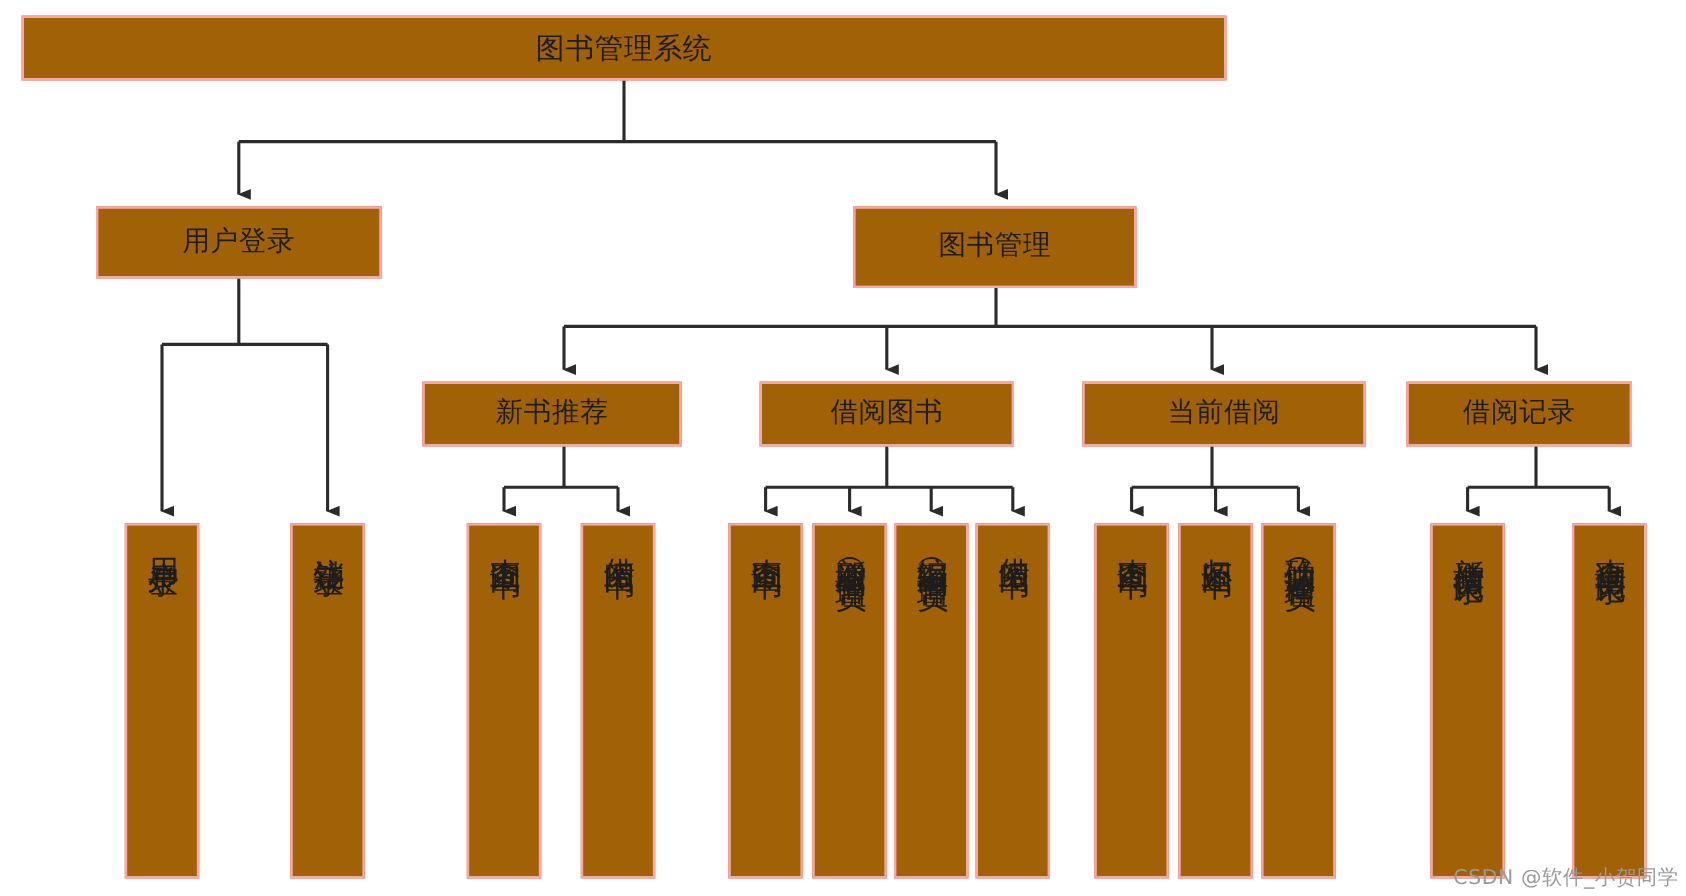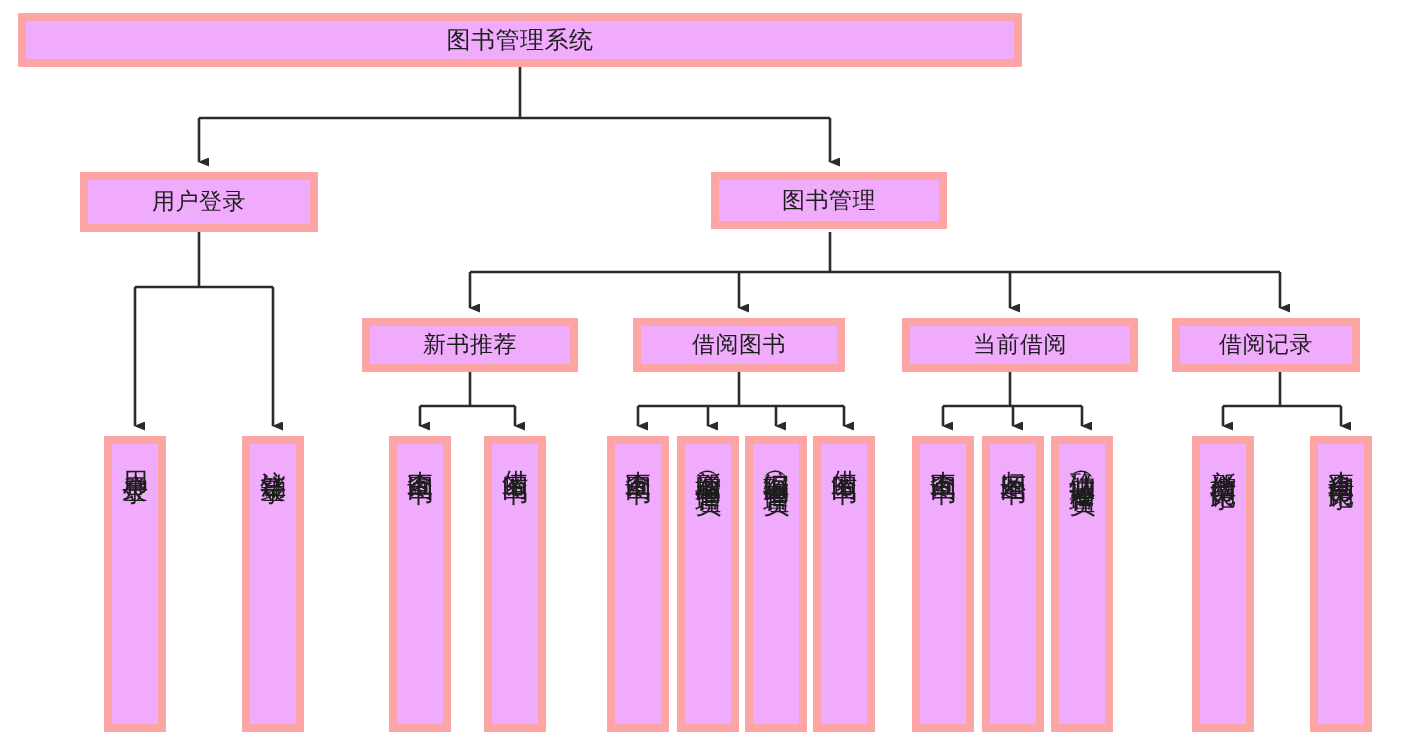--- a/index.html
+++ b/index.html
@@ -22,22 +22,22 @@
     position: absolute;
     left: 0;
     top: 0;
     width: 1405px;
     height: 747px;
     pointer-events: none;
   }
   .node {
     position: absolute;
     box-sizing: border-box;
-    background: #f0abfc;
-    border: 8px solid #fca5a5;
+    background: #a16207;
+    border: 2px solid #fca5a5;
     display: flex;
     align-items: center;
     justify-content: center;
     color: #1d1d1d;
     z-index: 2;
   }
   .node .label {
     display: block;
     text-align: center;
     line-height: 1.18;
@@ -147,24 +147,24 @@
     </g>
   </svg>
 
   <div id="nodes">
       <div class="node root horiz" style="left: 18px; top: 13px; width: 1004px; height: 54px;">
         <span class="label">图书管理系统</span>
       </div>
       <div class="node horiz" style="left: 80px; top: 172px; width: 238px; height: 60px;">
         <span class="label">用户登录</span>
       </div>
-      <div class="node horiz" style="left: 711px; top: 172px; width: 236px; height: 57px;">
+      <div class="node horiz" style="left: 711px; top: 172px; width: 236px; height: 68px;">
         <span class="label">图书管理</span>
       </div>
-      <div class="node horiz" style="left: 362px; top: 318px; width: 216px; height: 54px;">
+      <div class="node horiz" style="left: 352px; top: 318px; width: 216px; height: 54px;">
         <span class="label">新书推荐</span>
       </div>
       <div class="node horiz" style="left: 633px; top: 318px; width: 212px; height: 54px;">
         <span class="label">借阅图书</span>
       </div>
       <div class="node horiz" style="left: 902px; top: 318px; width: 236px; height: 54px;">
         <span class="label">当前借阅</span>
       </div>
       <div class="node horiz" style="left: 1172px; top: 318px; width: 188px; height: 54px;">
         <span class="label">借阅记录</span>
@@ -203,13 +203,14 @@
         <span class="label">确认归还（管理员）</span>
       </div>
       <div class="node vert" style="left: 1192px; top: 436px; width: 62px; height: 296px;">
         <span class="label">新增借阅记录</span>
       </div>
       <div class="node vert" style="left: 1310px; top: 436px; width: 62px; height: 296px;">
         <span class="label">查询借阅记录</span>
       </div>
     </div>
 
+  <div class="watermark">CSDN @软件_小贺同学</div>
 </div>
 
 </body></html>

